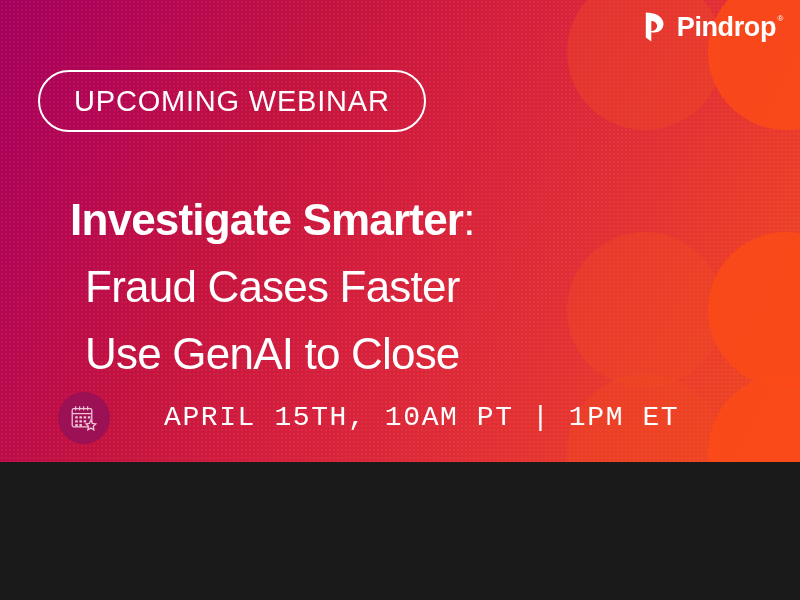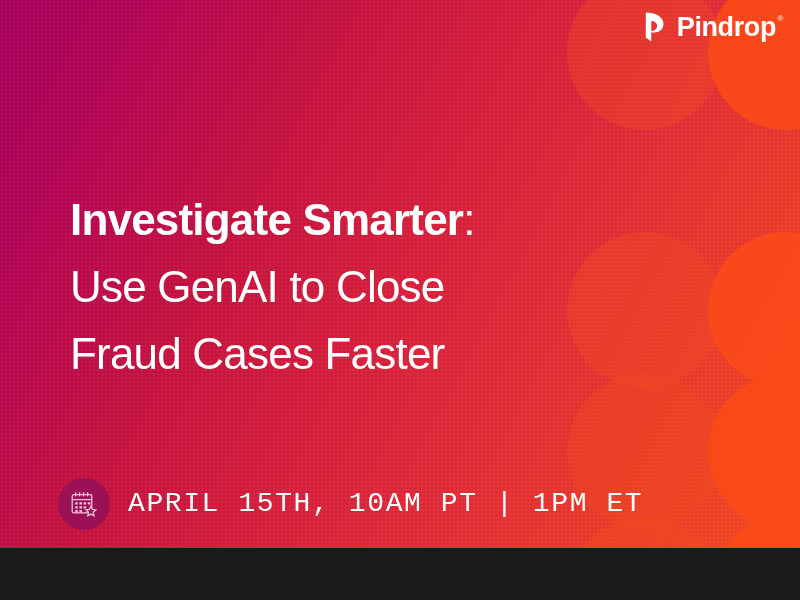--- a/index.html
+++ b/index.html
@@ -5,33 +5,34 @@
 <style>
   html, body {
     margin: 0;
     padding: 0;
     background: #1a1a1a;
   }
 
   #banner {
     position: relative;
     width: 800px;
-    height: 548px;
+    height: 462px;
     overflow: hidden;
     font-family: "Liberation Sans", sans-serif;
     
     background:
       linear-gradient(118deg,
         #a4005c 0%,
         #b30554 14%,
         #c4123f 32%,
         #d51f3c 50%,
         #e02c36 66%,
         #ea3a2a 82%,
         #f04a1e 100%);
+    text-align: center;
   }
 
   
   #dot-texture {
     position: absolute;
     inset: 0;
     background-image: radial-gradient(rgba(255,255,255,0.055) 0.8px, transparent 0.9px);
     background-size: 4px 4px;
     pointer-events: none;
     z-index: 1;
@@ -144,20 +145,21 @@
     flex: none;
   }
   #date-text {
     color: #ffffff;
     font-family: "Liberation Mono", "DejaVu Sans Mono", monospace;
     font-size: 28px;
     font-weight: 400;
     letter-spacing: 1.6px;
     line-height: 1;
     white-space: nowrap;
+    margin-left: 36px;
   }
 </style>
 </head>
 <body>
 
 <div id="banner">
 
   <div id="dot-texture"></div>
 
   <div id="circle-field">
@@ -176,25 +178,28 @@
     <div id="logo">
       <span>
         <svg id="logo-mark" width="26" height="30" viewBox="0 0 26 30" aria-hidden="true">
           <path d="M3.8 0.6 C12.6 0.6 21.5 4.4 21.5 12.1 C21.5 17.3 17.0 20.6 12.3 20.6 C11.2 20.6 10.2 20.45 9.3 20.2 L9.3 29.4 L3.8 25.6 Z" fill="#ffffff"></path>
           <path d="M9.3 9.0 C12.6 9.0 15.1 11.2 15.1 14.0 C15.1 16.8 12.6 19.0 9.3 19.0 Z" fill="#e8342a"></path>
         </svg>
       </span>
       <span id="logo-wordmark"><span>Pindrop</span><span id="logo-tm">®</span></span>
     </div>
 
+    <div id="badge">
+      <span id="badge-label">UPCOMING WEBINAR</span>
+    </div>
 
     <div id="headline">
       <span class="headline-line strong"><span>Investigate Smarter</span><span class="headline-colon">:</span></span>
+      <span class="headline-line light">Fraud Cases Faster</span>
       <span class="headline-line light">Use GenAI to Close</span>
-      <span class="headline-line light">Fraud Cases Faster</span>
     </div>
 
     <div id="date-row">
       <div id="date-icon-badge">
         <svg width="30" height="30" viewBox="0 0 30 30" aria-hidden="true">
           <g fill="none" stroke="#f0c3d6" stroke-width="1.3">
             <rect x="3.2" y="5.6" width="19.6" height="18.2" rx="1.6"></rect>
             <line x1="3.2" y1="10.6" x2="22.8" y2="10.6"></line>
             <line x1="6.6" y1="3.3" x2="6.6" y2="7.4"></line>
             <line x1="10.6" y1="3.3" x2="10.6" y2="7.4"></line>

